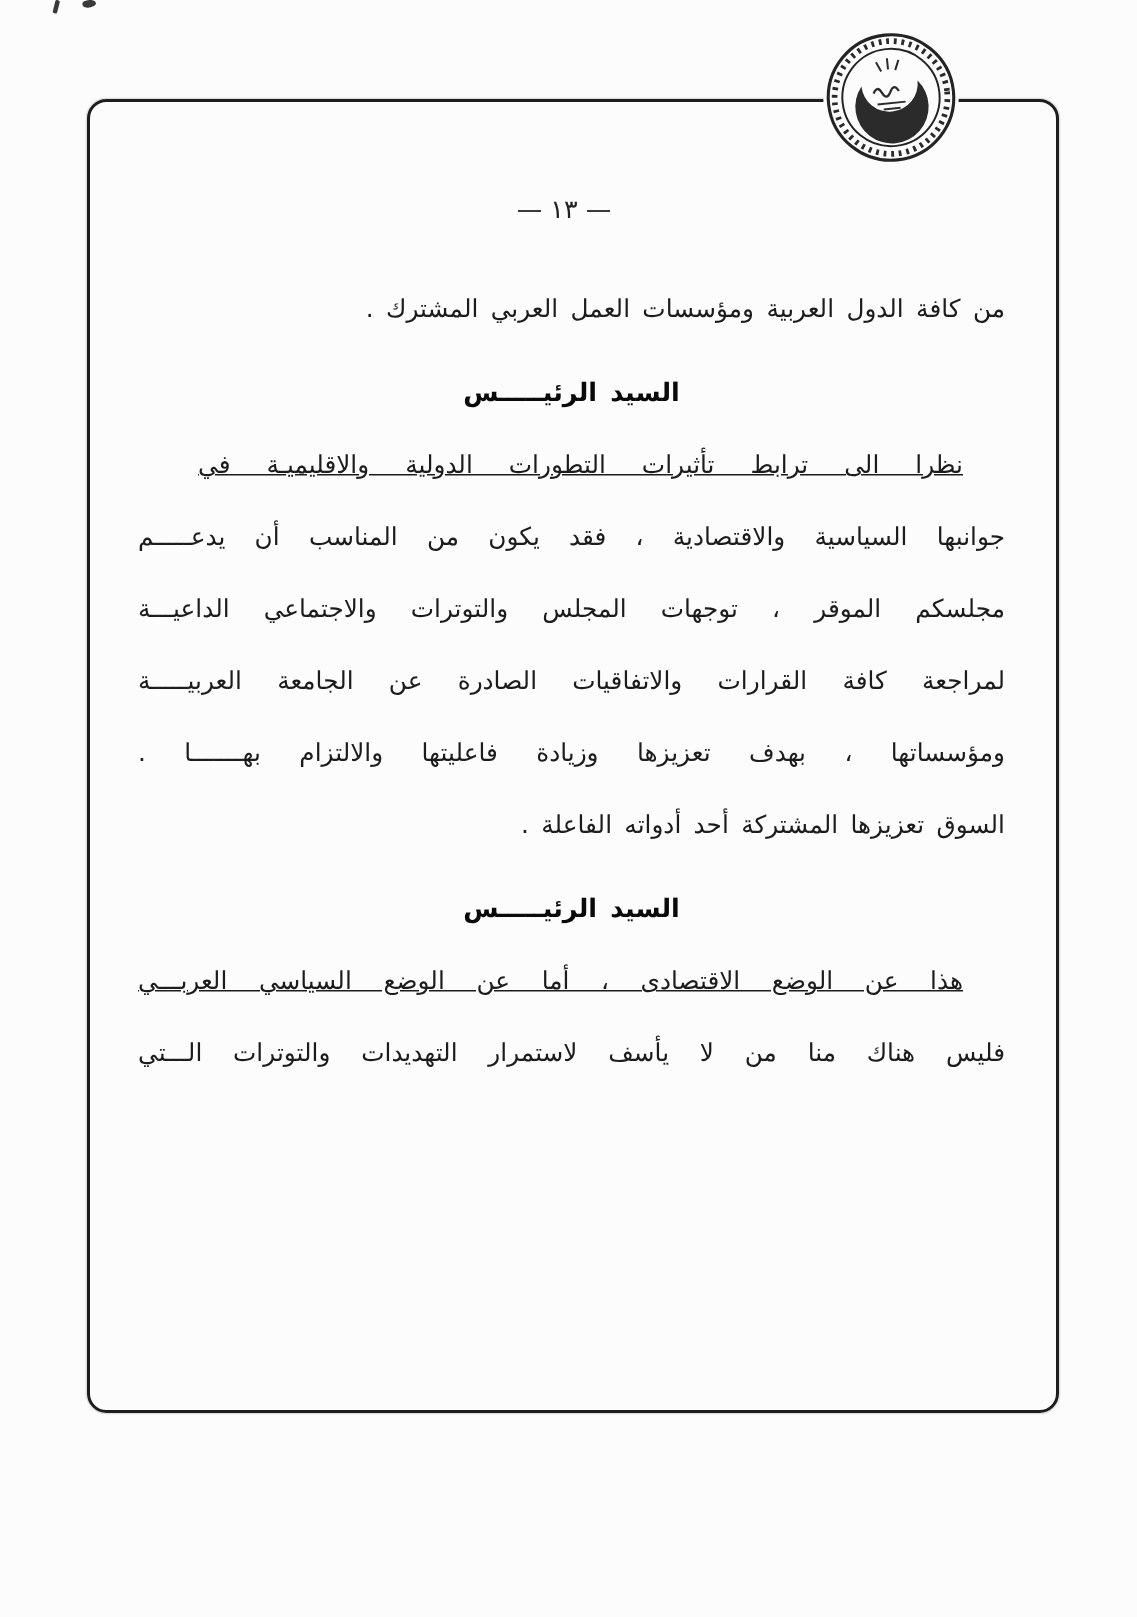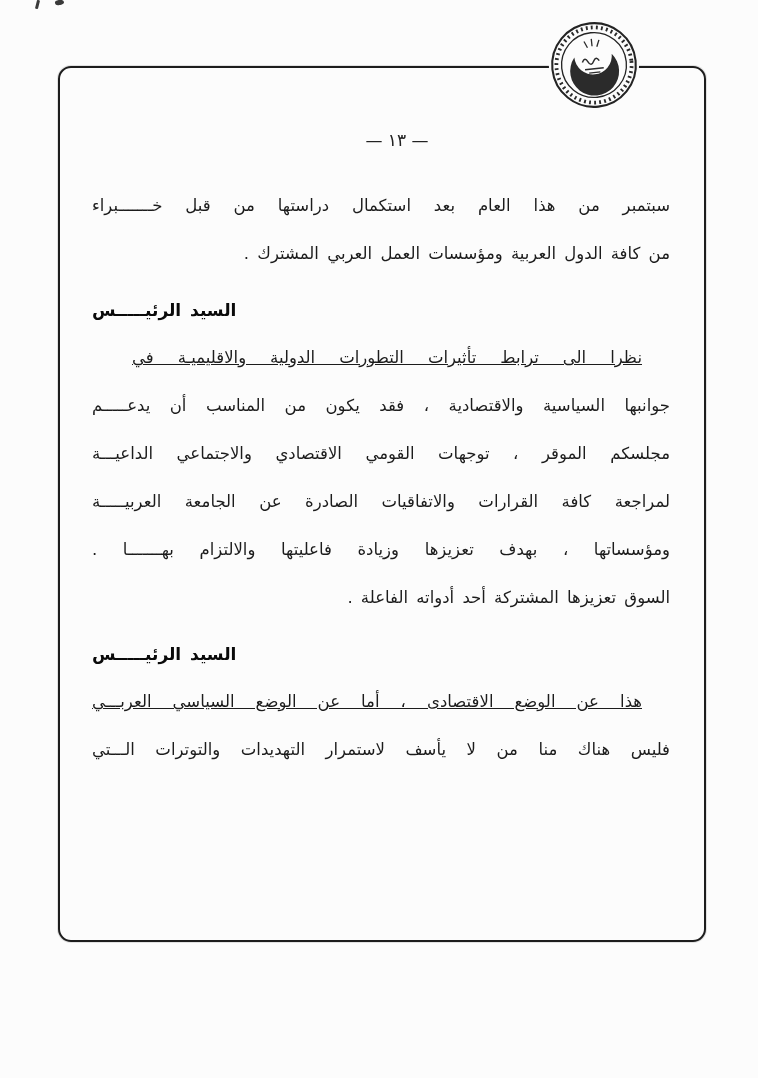--- a/index.html
+++ b/index.html
@@ -42,21 +42,21 @@
   }
   .emblem {
     position: absolute;
     left: 545px;
     top: 18px;
     width: 98px;
     height: 94px;
   }
   .page-number {
     position: absolute;
-    left: 75px;
+    left: 54px;
     top: 126px;
     width: 644px;
     height: 28px;
     line-height: 28px;
     text-align: center;
     font-size: 17px;
     color: #222;
     direction: rtl;
   }
   .content {
@@ -82,21 +82,21 @@
   .end {
     text-align: right;
     text-align-last: right;
   }
   .indent { padding-right: 28px; text-decoration: underline; }
   .narrow { padding-left: 40px; }
   .heading {
     font-weight: bold;
     font-size: 17px;
     color: #0a0a0a;
-    text-align: left;
+    text-align: center;
     margin-top: 8px;
   }
 </style>
 </head>
 <body>
 
 <div class="page">
 
   <div class="artifact a1"></div>
   <div class="artifact a2"></div>
@@ -112,28 +112,27 @@
       <path d="M30 40 A26 26 0 1 0 70 40 A20 20 0 1 1 30 40 Z" fill="#2b2b2b"></path>
       <path d="M38 46 q3 -6 6 0 q3 6 6 0 q3 -6 6 0" fill="none" stroke="#2b2b2b" stroke-width="1.6"></path>
       <path d="M40 54 h20 M44 58 h12" stroke="#2b2b2b" stroke-width="1.4"></path>
       <path d="M50 22 v8 M42 24 l3 7 M58 24 l-3 7" stroke="#2b2b2b" stroke-width="1.4"></path>
     </g>
   </svg>
 
   <div class="page-number">—  ١٣  —</div>
 
   <div class="content">
-    <p class="line j">سبتمبر من هذا العام بعد استكمال دراستها من قبل خـــــــبراء</p>
     <p class="line end">من كافة الدول العربية ومؤسسات العمل العربي المشترك .</p>
 
     <h3 class="line heading">السيد الرئيـــــس</h3>
 
     <p class="line j indent narrow">نظرا الى ترابط تأثيرات التطورات الدولية والاقليميـة في</p>
     <p class="line j">جوانبها السياسية والاقتصادية ، فقد يكون من المناسب أن يدعـــــم</p>
-    <p class="line j">مجلسكم الموقر ، توجهات القومي الاقتصادي والاجتماعي الداعيـــة</p>
+    <p class="line j">مجلسكم الموقر ، توجهات المجلس والتوترات والاجتماعي الداعيـــة</p>
     <p class="line j">لمراجعة كافة القرارات والاتفاقيات الصادرة عن الجامعة العربيـــــة</p>
     <p class="line j">ومؤسساتها ، بهدف تعزيزها وزيادة فاعليتها والالتزام بهـــــــا .</p>
     <p class="line end">السوق تعزيزها المشتركة أحد أدواته الفاعلة .</p>
 
     <h3 class="line heading">السيد الرئيـــــس</h3>
 
     <p class="line j indent">هذا عن الوضع الاقتصادى ، أما عن الوضع السياسي العربـــي</p>
     <p class="line j">فليس هناك منا من لا يأسف لاستمرار التهديدات والتوترات الـــتي</p>
   </div>
 

